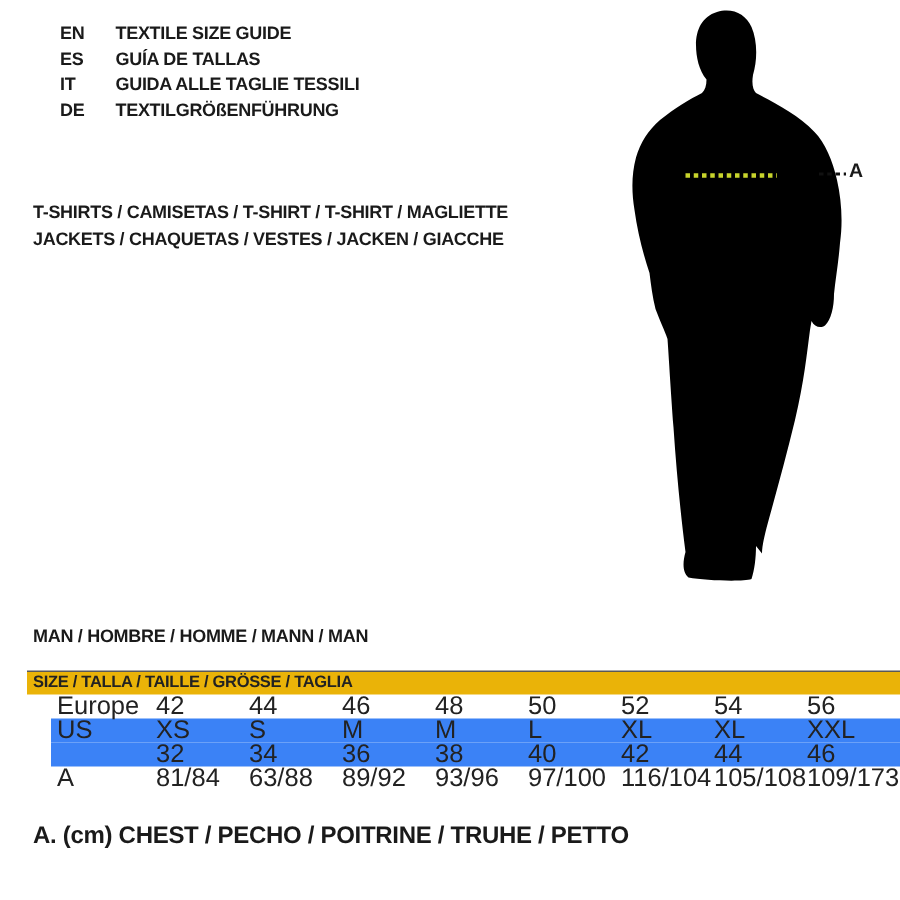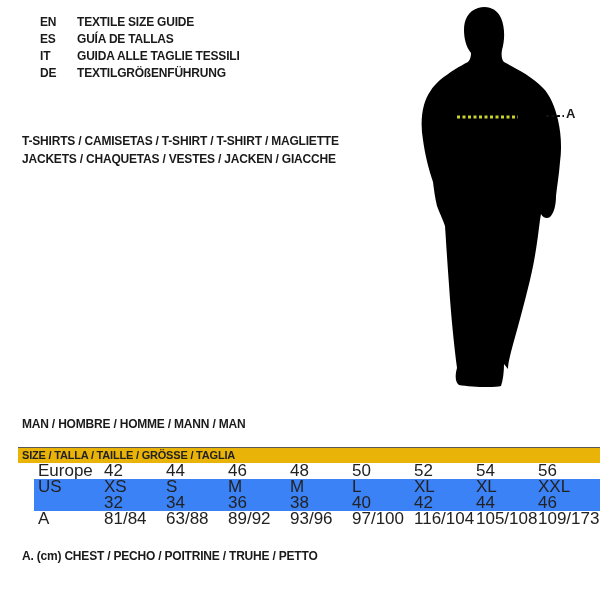--- a/index.html
+++ b/index.html
@@ -34,21 +34,21 @@
   .size-table-header {
     height: 15px; line-height: 15px; background: #eab308;
     font-size: 11px; color: #222; padding-left: 4px; letter-spacing: -0.2px; font-weight: bold;
   }
   .size-row { display: grid; grid-template-columns: 70px repeat(8, 1fr); height: 16px; line-height: 16px; font-size: 17px; color: #222; margin-left: 16px; }
   .size-row.stripe { background: #3b82f6; }
   .size-row .row-label { padding-left: 4px; text-align: left; }
   .size-row .cell { text-align: left; }
 
   
-  .footnote { position: absolute; left: 22px; top: 549px; font-size: 12px; font-weight: bold; letter-spacing: -0.2px; white-space: nowrap; }
+  .footnote { position: absolute; left: 22px; top: 549px; font-size: 16px; font-weight: bold; letter-spacing: -0.2px; white-space: nowrap; }
 </style>
 </head>
 <body>
 
 <div class="stage">
 
   <div class="lang-block">
     <div class="lang-row">
       <span class="lang-code">EN</span>
       <span class="lang-label">TEXTILE SIZE GUIDE</span>

